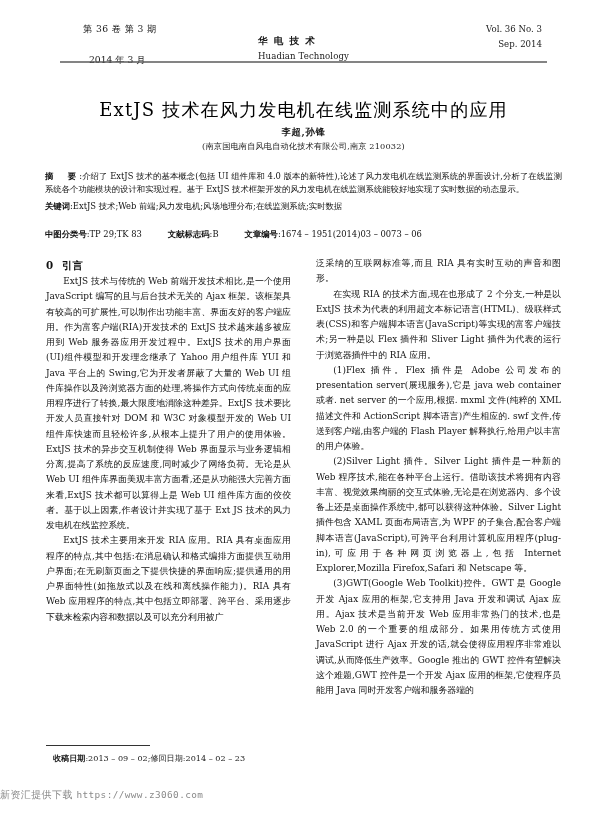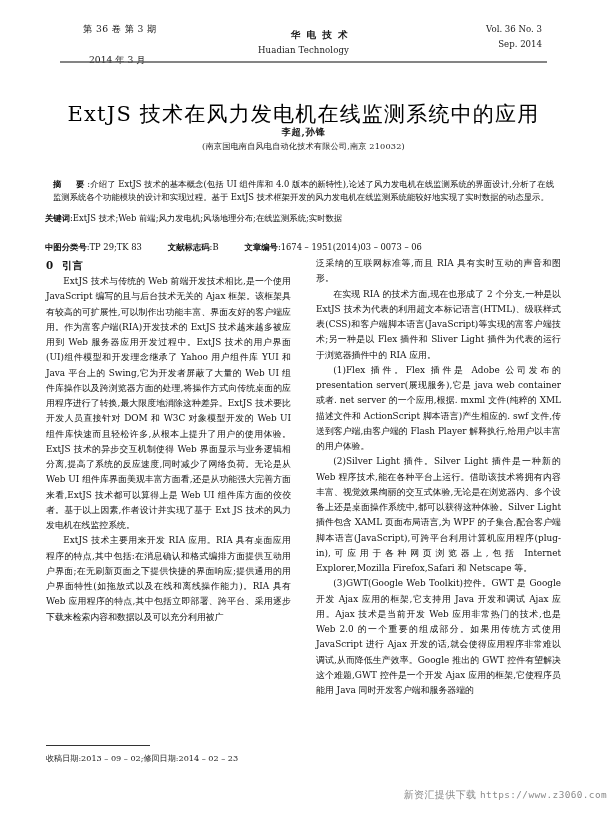--- a/index.html
+++ b/index.html
@@ -32,21 +32,21 @@
     height: 40px;
   }
   .mast-col {
     position: absolute;
     font-size: 9.2px;
     line-height: 14.5px;
     white-space: nowrap;
     color: #191919;
   }
   .mast-left  { left: 38px; top: 0; font-weight: normal; }
-  .mast-mid   { left: 50%; transform: translateX(-50%); top: 6px; text-align: right; }
+  .mast-mid   { left: 50%; transform: translateX(-50%); top: 12px; text-align: left; }
   .mast-right { right: 20px; top: 0; text-align: right; }
   .mast-mid .m1 { font-weight: bold; letter-spacing: 1.4px; font-size: 9.6px; }
   .mast-mid .m2 { font-size: 8.6px; letter-spacing: .1px; }
   .mast-right .m1,
   .mast-right .m2 { display: block; font-size: 8.6px; text-align: right; }
   .mast-left .m1 { letter-spacing: .4px; }
   .mast-left .m2 { padding-left: 6px; margin-top: 16px; }
 
   .rule {
     position: absolute;
@@ -58,21 +58,21 @@
     opacity: .72;
   }
 
   
   .title {
     position: absolute;
     left: 0;
     top: 86px;
     width: 607px;
     text-align: center;
-    font-size: 21px;
+    font-size: 18px;
     font-weight: normal;
     letter-spacing: 1.2px;
     color: #000;
   }
   .authors {
     position: absolute;
     left: 0;
     top: 126px;
     width: 607px;
     text-align: center;
@@ -95,21 +95,21 @@
     position: absolute;
     left: 45px;
     top: 170px;
     width: 517px;
     font-size: 8.35px;
     line-height: 13.2px;
     text-align: justify;
     color: #111;
   }
   .absblock .lbl { font-weight: bold; }
-  .abs-p { text-indent: 0; margin: 8px; }
+  .abs-p { text-indent: 0; margin: 0; }
   .abs-p .lead { font-weight: bold; letter-spacing: 3px; }
   .kw { margin-top: 3.5px; }
   .clsrow { margin-top: 15px; }
   .clsrow span.gap { display: inline-block; width: 26px; }
 
   
   .col {
     position: absolute;
     top: 256px;
     width: 245px;
@@ -154,29 +154,29 @@
     background: #333;
   }
   .footnote {
     position: absolute;
     left: 46px;
     top: 752px;
     width: 250px;
     font-size: 8.1px;
     line-height: 12px;
   }
-  .footnote .lbl { font-weight: normal; }
+  .footnote .lbl { font-weight: bold; margin-left: 7px; }
 
   
   .watermark {
     position: absolute;
     left: 0;
     top: 788px;
     width: 607px;
-    text-align: right;
+    text-align: left;
     font-size: 10px;
     color: #8a8a8a;
     letter-spacing: .4px;
   }
   .watermark .url {
     font-family: "DejaVu Sans Mono", "Liberation Mono", monospace;
     font-size: 9.4px;
   }
 </style>
 </head>

